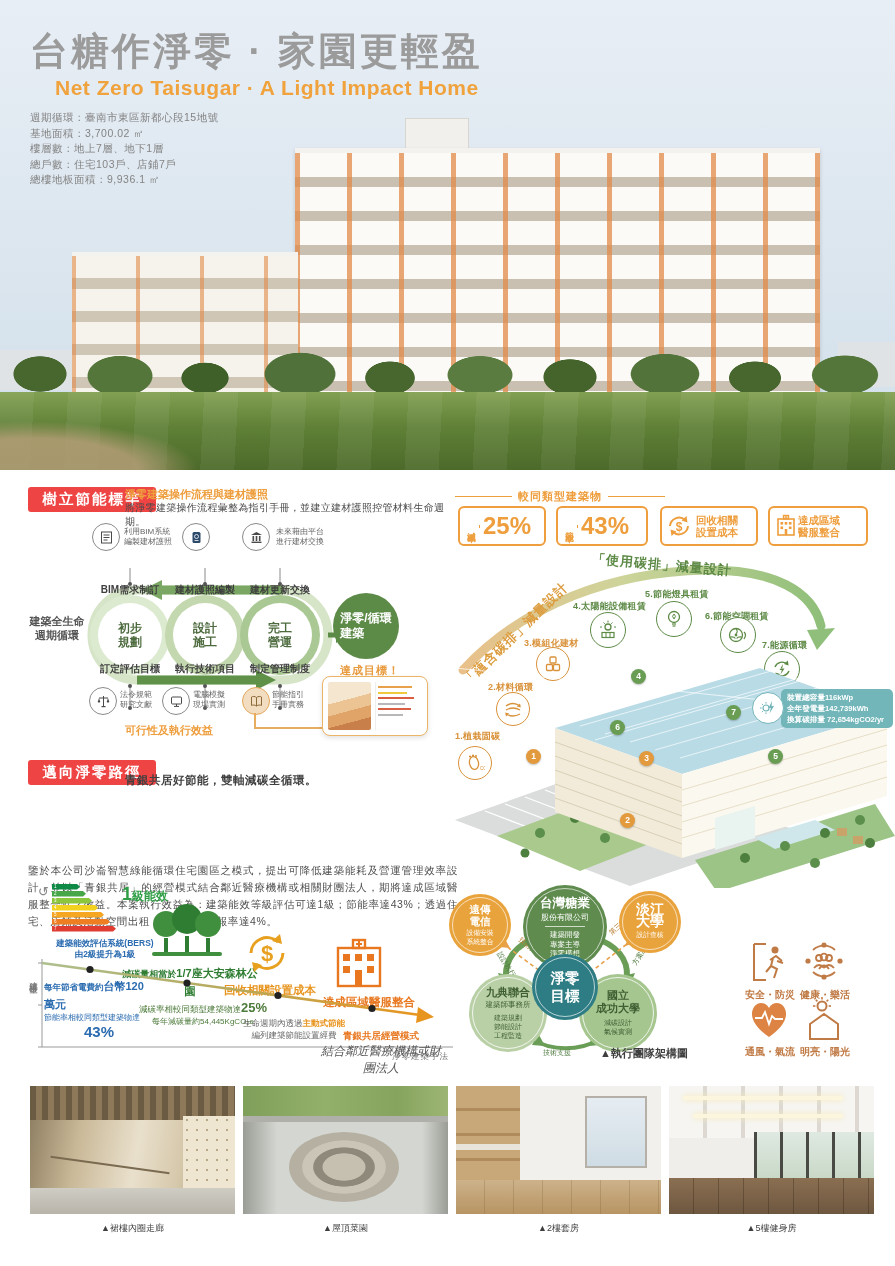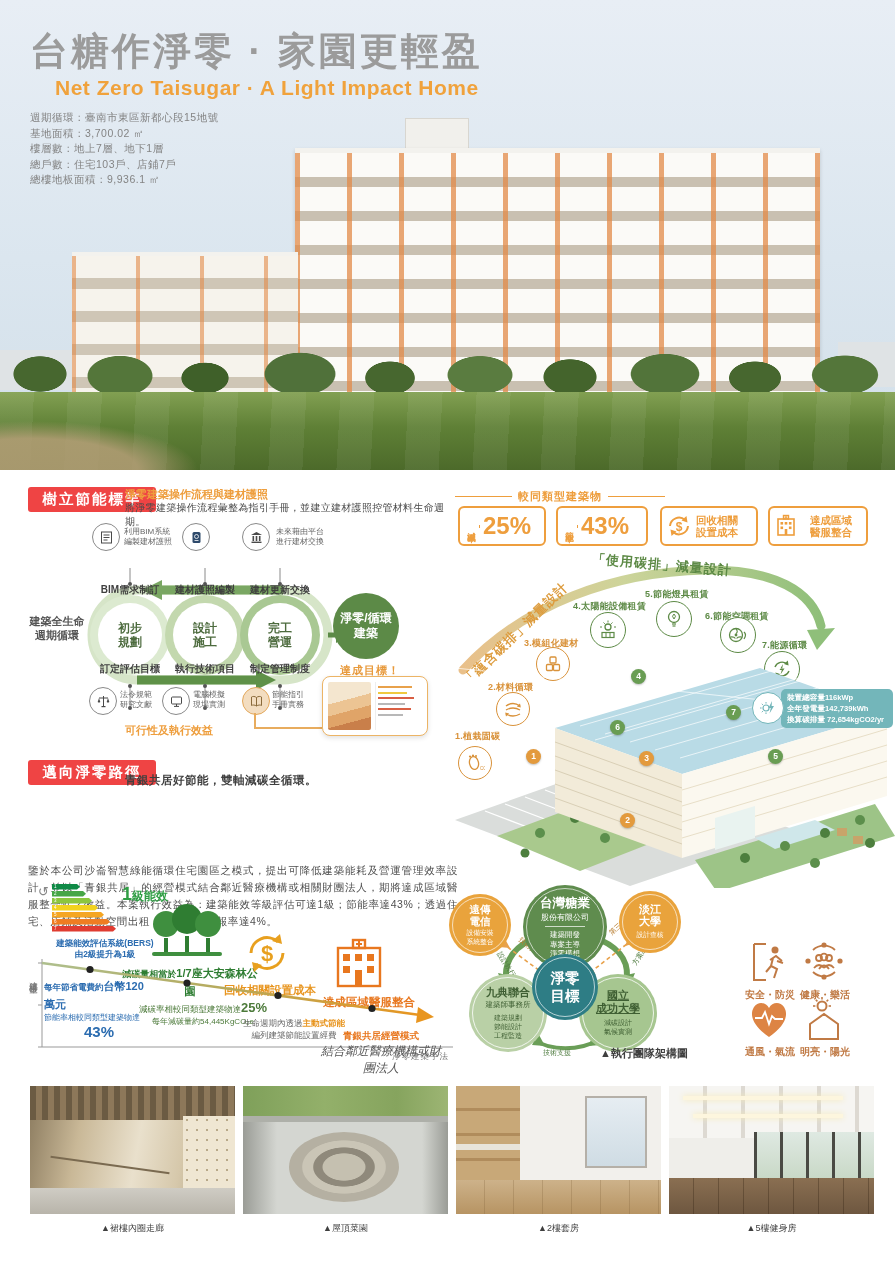--- a/index.html
+++ b/index.html
@@ -188,21 +188,21 @@
     <div>
         <div>完工</div>
         <div>營運</div>
       </div>
   </div>
 
   <div class="abs phlbl" style="left:70px;top:662px;">訂定評估目標</div>
   <div class="abs phlbl" style="left:145px;top:662px;">執行技術項目</div>
   <div class="abs phlbl" style="left:220px;top:662px;">制定管理制度</div>
 
-  <div class="abs" style="left:333px;top:593px;width:66px;height:66px;border-radius:50%;background:#5c8a47;color:#fff;display:flex;align-items:center;justify-content:center;text-align:center;font-size:12px;font-weight:bold;line-height:15px;">
+  <div class="abs" style="left:333px;top:593px;width:66px;height:66px;border-radius:50%;background:#5c8a47;color:#fff;display:flex;align-items:center;justify-content:center;font-size:12px;font-weight:bold;line-height:15px;">
     <div>
         <div>淨零/循環</div>
         <div>建築</div>
       </div>
   </div>
   <div class="abs" style="left:340px;top:663px;color:#E89A3C;font-weight:bold;font-size:11px;letter-spacing:1px;">達成目標！</div>
 
   <div class="abs cicon" style="left:89px;top:687px;">
     <svg width="13" height="13" viewBox="0 0 13 13">
         <line x1="6.5" y1="1" x2="6.5" y2="11" stroke="#4a4a4a"></line>
@@ -272,21 +272,21 @@
         <polygon points="20.5,3 21.5,9.5 15.5,7.5" fill="#EE9E3D"></polygon>
         <path d="M22,13 a9,9 0 0 1 -15,6" fill="none" stroke="#EE9E3D" stroke-width="2"></path>
         <polygon points="5.5,23 4.5,16.5 10.5,18.5" fill="#EE9E3D"></polygon>
         <text x="13" y="17.5" font-size="12" font-weight="bold" fill="#EE9E3D" text-anchor="middle">$</text>
       </svg>
     <div class="stxt">
         <div>回收相關</div>
         <div>設置成本</div>
       </div>
   </div>
-  <div class="abs statbox" style="left:768px;top:506px;width:100px;padding:0 4px;gap:12px;">
+  <div class="abs statbox" style="left:768px;top:506px;width:100px;padding:0 4px;gap:0;">
     <svg width="24" height="24" viewBox="0 0 24 24">
         <rect x="4" y="5" width="16" height="16" fill="none" stroke="#EE9E3D" stroke-width="1.6"></rect>
         <rect x="9.5" y="1.5" width="5" height="3.5" fill="none" stroke="#EE9E3D" stroke-width="1.4"></rect>
         <line x1="12" y1="1.8" x2="12" y2="4.6" stroke="#EE9E3D"></line>
         <line x1="10.6" y1="3.2" x2="13.4" y2="3.2" stroke="#EE9E3D"></line>
         <rect x="6.5" y="8" width="2.6" height="2.6" fill="#EE9E3D"></rect>
         <rect x="10.7" y="8" width="2.6" height="2.6" fill="#EE9E3D"></rect>
         <rect x="14.9" y="8" width="2.6" height="2.6" fill="#EE9E3D"></rect>
         <rect x="6.5" y="12.5" width="2.6" height="2.6" fill="#EE9E3D"></rect>
         <rect x="14.9" y="12.5" width="2.6" height="2.6" fill="#EE9E3D"></rect>
@@ -607,21 +607,21 @@
         <div>遠傳</div>
         <div>電信</div>
       </div>
     <div style="font-size:6.8px;line-height:8.5px;margin-top:2px;">
         <div>設備安裝</div>
         <div>系統整合</div>
       </div>
   </div>
   <div class="abs tcirc" style="left:619px;top:891px;width:62px;height:62px;background:#e9a33c;padding-top:12px;box-sizing:border-box;">
     <div class="tring"></div>
-    <div style="font-size:11px;font-weight:bold;line-height:12px;">
+    <div style="font-size:14px;font-weight:bold;line-height:12px;">
         <div>淡江</div>
         <div>大學</div>
       </div>
     <div style="font-size:6.8px;margin-top:3px;">設計查核</div>
   </div>
   <div class="abs tcirc" style="left:532px;top:954px;width:66px;height:66px;background:#2e7d85;display:flex;align-items:center;justify-content:center;z-index:3;">
     <div class="tring"></div>
     <div style="font-size:14.5px;font-weight:bold;line-height:18px;">
         <div>淨零</div>
         <div>目標</div>
@@ -632,21 +632,21 @@
     <div style="font-size:11px;font-weight:bold;">九典聯合</div>
     <div style="font-size:7.5px;">建築師事務所</div>
     <div style="font-size:7px;line-height:9px;margin-top:3px;">
         <div>建築規劃</div>
         <div>節能設計</div>
         <div>工程監造</div>
       </div>
   </div>
   <div class="abs tcirc" style="left:579px;top:974px;width:78px;height:78px;background:#a6c690;color:#3f5f33;padding-top:15px;box-sizing:border-box;">
     <div style="position:absolute;inset:3px;border:1px solid rgba(255,255,255,.8);border-radius:50%;"></div>
-    <div style="font-size:11px;font-weight:bold;line-height:13px;text-decoration:underline;">
+    <div style="font-size:11px;font-weight:bold;line-height:13px;">
         <div>國立</div>
         <div>成功大學</div>
       </div>
     <div style="font-size:7px;line-height:9px;margin-top:3px;">
         <div>減碳設計</div>
         <div>氣候實測</div>
       </div>
   </div>
   <div class="abs" style="left:600px;top:1046px;font-size:11px;font-weight:bold;color:#3f3f3f;">▲執行團隊架構圖</div>
 

